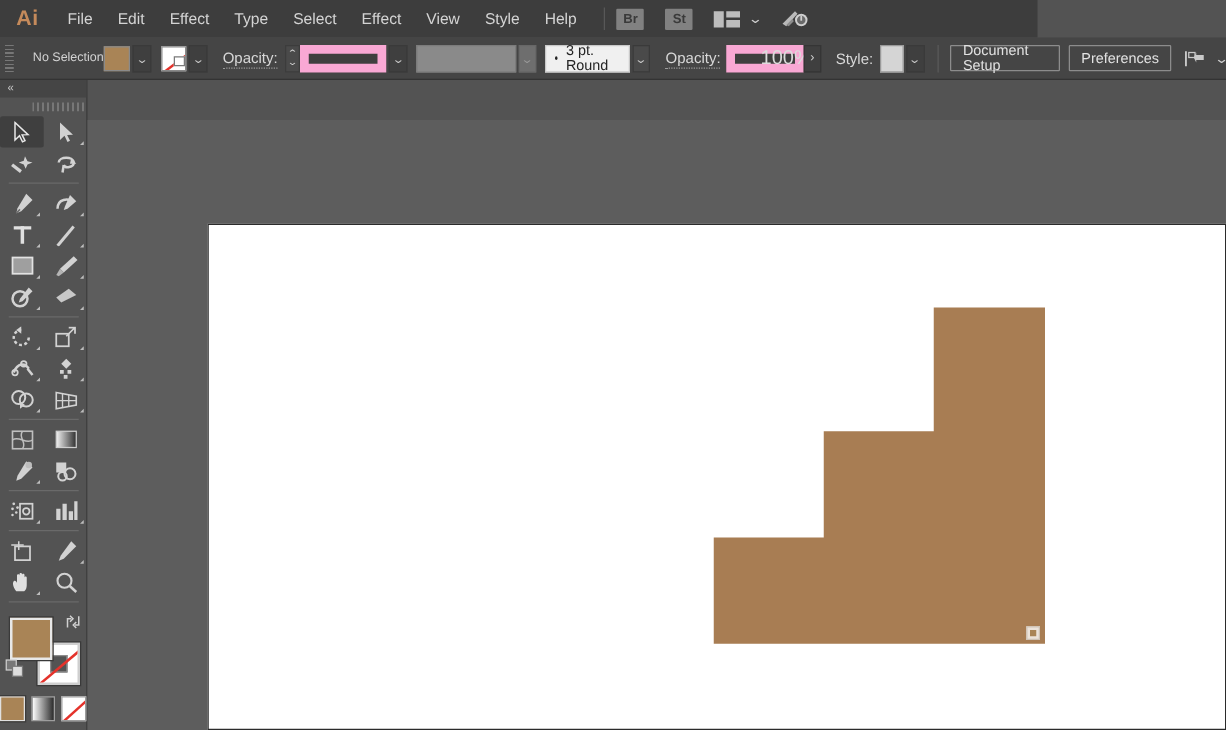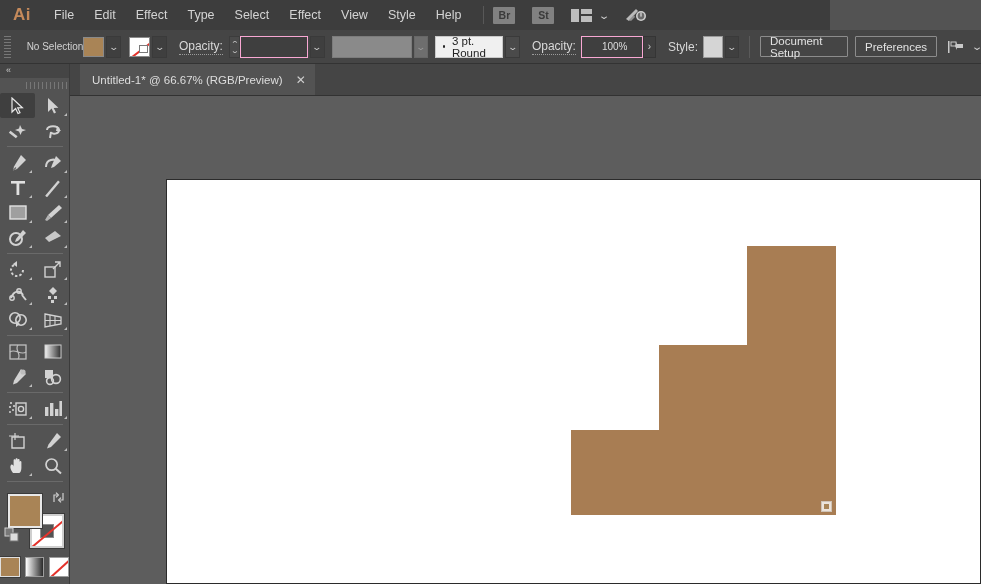--- a/index.html
+++ b/index.html
@@ -90,22 +90,22 @@
     border-bottom: 1px dotted #9b9b9b; line-height: 15px;
   }
   .spinner {
     width: 14px; height: 22px; background: #4a4a4a;
     display: flex; flex-direction: column; align-items: center;
     justify-content: center; color: #d0d0d0; font-size: 7px; line-height: 7px;
     border: 1px solid #3c3c3c;
   }
   .spinner span { transform: scaleX(1.5); display:block; }
   .field {
-    height: 22px; background: #3f3f3f; border: 1px solid #f9a8d4;
-    color: #dcdcdc; font-size: 10px; display: flex; align-items: center;
+    height: 22px; background: #3f3f3f; border: 7px solid #f9a8d4;
+    color: #dcdcdc; font-size: 16px; display: flex; align-items: center;
     padding: 0 20px;
   }
   .field-stroke { width: 74px; }
   .field-profile {
     width: 100px; height: 22px; background: #8a8a8a; border: 1px solid #7c7c7c;
   }
   .dd-btn.dis { background: #6e6e6e; border-color: #676767; color: #9a9a9a; }
   .brush-field {
     width: 82px; height: 22px; background: #f0f0f0; border: 1px solid #c9c9c9;
     display: flex; align-items: center; gap: 7px; padding: 0 7px;
@@ -317,26 +317,20 @@
     <div>
       <svg class="ic" width="18" height="16" viewBox="0 0 18 16">
         <rect x="1" y="2" width="1.5" height="12" fill="#c9c9c9"></rect>
         <rect x="4" y="3" width="5" height="4" fill="none" stroke="#c9c9c9"></rect>
         <path d="M10 9 L16 9 L16 5 L10 5 L10 3 L8 7 L10 11 Z" fill="#c9c9c9"></path>
       </svg>
     </div>
     <div class="chev">⌄</div>
   </div>
 
-  <div class="tabbar">
-    <div class="doc-tab">
-      <span class="t-title">Untitled-1* @ 66.67% (RGB/Preview)</span>
-      <span class="t-close">✕</span>
-    </div>
-  </div>
 
   <div class="toolbar">
     <div class="tb-head">
       <span class="dchev">«</span>
     </div>
     <div class="tb-grip"></div>
 
     <div class="tgrid">
 
       <div class="tcell active">

